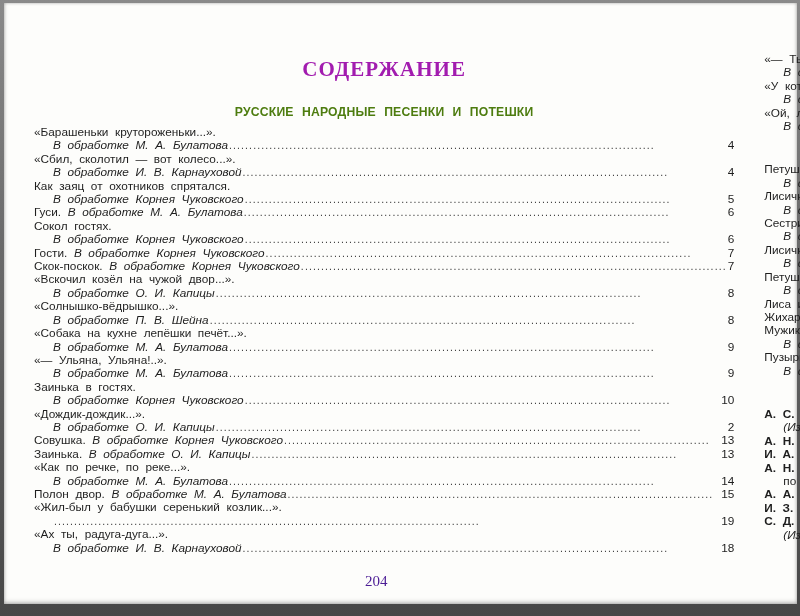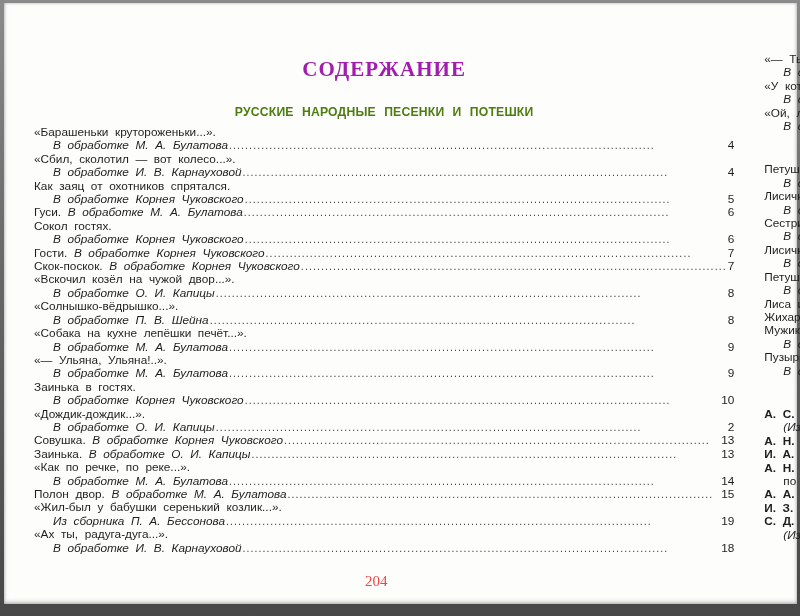--- a/index.html
+++ b/index.html
@@ -46,21 +46,21 @@
   .dots { flex:1 1 auto; overflow:hidden; white-space:nowrap; margin:0 1px; color:#3c3c3c; }
   .dots::after {
     content:"..........................................................................................................";
     letter-spacing:1.1px; font-size:10.5px;
   }
   .pg { flex:0 0 auto; text-align:right; }
 
   .folio {
     position:absolute; bottom:14px; left:0; right:0;
     text-align:center; font-family:"Liberation Serif", serif;
-    font-size:15px; color:#ef4444;
+    font-size:15px; color:#4c1d95;
   }
 </style>
 </head>
 <body>
 
 <div class="scan">
   <div class="paper">
 
     <div class="col col-left">
       <div class="toc-title">СОДЕРЖАНИЕ</div>
@@ -181,21 +181,20 @@
           </div>
           <div class="line">
             <span class="txt"><span>Полон двор. </span><span class="seg-i">В обработке М. А. Булатова</span></span>
             <span class="dots"></span>
             <span class="pg">15</span>
           </div>
           <div class="line">
             <span class="txt"><span>«Жил-был у бабушки серенький козлик...».</span></span>
           </div>
           <div class="line ind">
-            <span class="txt"><span class="seg-i">Из сборника П. А. Бессонова</span></span>
             <span class="dots"></span>
             <span class="pg">19</span>
           </div>
           <div class="line">
             <span class="txt"><span>«Ах ты, радуга-дуга...».</span></span>
           </div>
           <div class="line ind">
             <span class="txt"><span class="seg-i">В обработке И. В. Карнауховой</span></span>
             <span class="dots"></span>
             <span class="pg">18</span>

